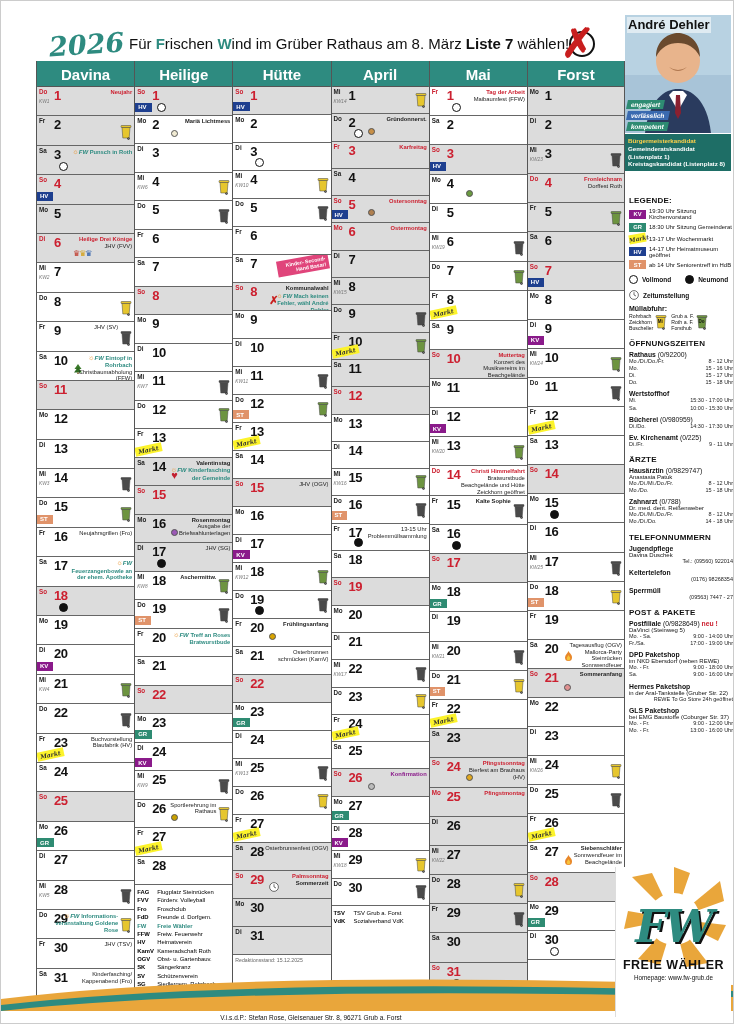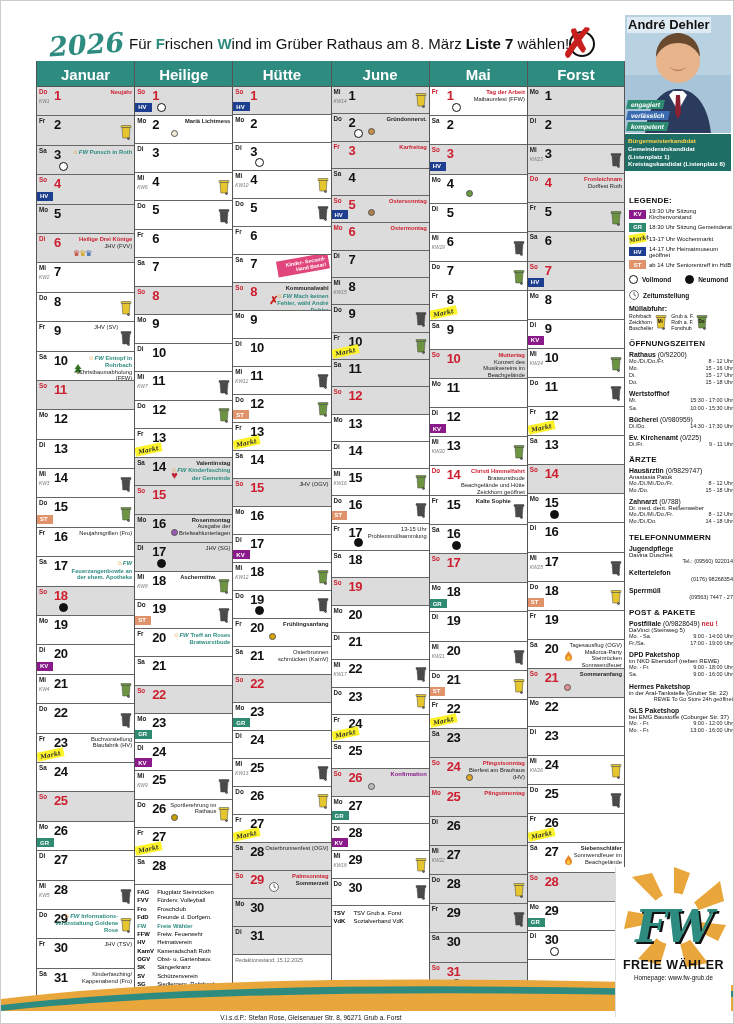--- a/index.html
+++ b/index.html
@@ -121,21 +121,21 @@
     </div>
     <div class="roles">
         <div class="role">Bürgermeisterkandidat</div>
         <div class="role">Gemeinderatskandidat (Listenplatz 1)</div>
         <div class="role">Kreistagskandidat (Listenplatz 8)</div>
       </div>
   </div>
 
   <div id="grid">
       <div class="mcol">
-        <div class="mhead">Januar</div>
+        <div class="mhead">Davina</div>
         <div class="day sh" style="height:29.4px">
           <span class="wd red">Do</span>
           <span class="num red">1</span>
           <span class="kw">KW1</span>
           <div class="evs ">
             <div class="e-red">Neujahr</div>
           </div>
         </div>
         <div class="day sh" style="height:29.4px">
           <span class="wd ">Fr</span>
@@ -823,21 +823,21 @@
           <span class="wd ">Mo</span>
           <span class="num ">30</span>
         </div>
         <div class="day sh" style="height:28px">
           <span class="wd ">Di</span>
           <span class="num ">31</span>
         </div>
         <div class="mfoot">Redaktionsstand: 15.12.2025</div>
       </div>
       <div class="mcol">
-        <div class="mhead">June</div>
+        <div class="mhead">April</div>
         <div class="day sh" style="height:27.3px">
           <span class="wd ">Mi</span>
           <span class="num ">1</span>
           <span class="kw">KW14</span>
           <span class="binw"><svg width="12" height="16" viewBox="0 0 12 16">
               <rect x="1" y="1.5" width="10" height="2" rx="0.5" fill="#e6c62e" stroke="#444" stroke-width="0.5"></rect>
               <path d="M2 3.5H10L9.2 14H2.8Z" fill="#e6c62e" stroke="#444" stroke-width="0.5"></path>
               <circle cx="8.5" cy="14.6" r="1.2" fill="#222"></circle>
               <circle cx="8.5" cy="14.6" r="0.4" fill="#fff"></circle>
             </svg></span>

